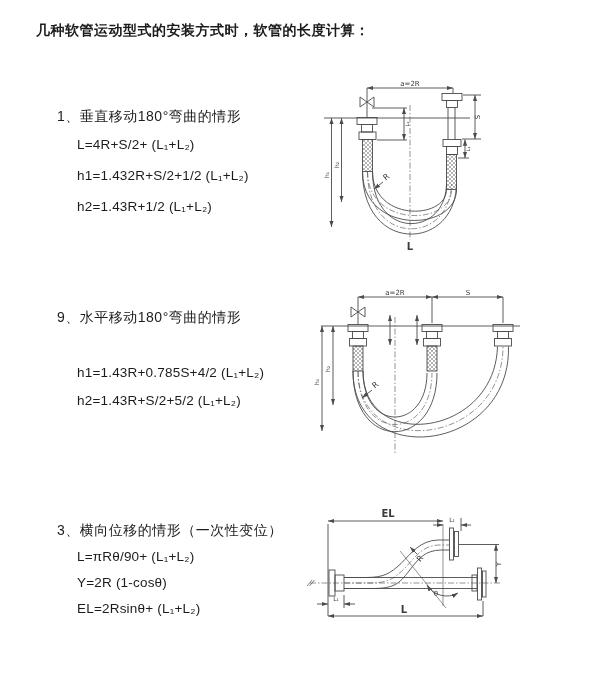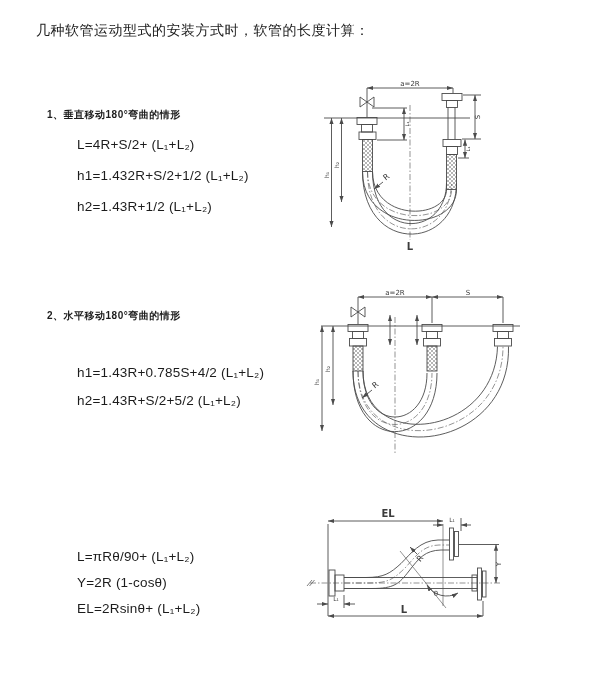--- a/index.html
+++ b/index.html
@@ -1,40 +1,41 @@
 <!DOCTYPE html>
 <html><head>
 <meta charset="utf-8">
 <style>
   html,body{margin:0;padding:0;background:#fff;}
   #page{position:relative;width:600px;height:675px;background:#ffffff;overflow:hidden;
         font-family:"Liberation Sans","DejaVu Sans",sans-serif;color:#1c1c1c;}
   .t{position:absolute;white-space:nowrap;}
-  .title{font-size:14px;font-weight:400;letter-spacing:0.5px;}
-  .heading{font-size:10px;font-weight:700;letter-spacing:0.5px;}
+  .title{font-size:14px;font-weight:700;letter-spacing:0.5px;}
+  .heading{font-size:14px;font-weight:400;letter-spacing:0.5px;margin-left:10px;}
   .formula{font-size:13.5px;font-weight:400;letter-spacing:0.2px;}
   svg{position:absolute;}
   svg text{font-family:"DejaVu Sans","Liberation Sans",sans-serif;fill:#3c3c3c;stroke:none;}
 </style>
 </head>
 <body>
 
 <div id="page">
 
   <div class="t title" style="left:36px;top:22px">几种软管运动型式的安装方式时，软管的长度计算：</div>
 
   <div class="t heading" style="left:47px;top:108px">1、垂直移动180°弯曲的情形</div>
   <div class="t formula" style="left:77px;top:137px">L=4R+S/2+ (L₁+L₂)</div>
   <div class="t formula" style="left:77px;top:168px">h1=1.432R+S/2+1/2 (L₁+L₂)</div>
   <div class="t formula" style="left:77px;top:199px">h2=1.43R+1/2 (L₁+L₂)</div>
 
-  <div class="t heading" style="left:47px;top:309px">2、水平移动180°弯曲的情形</div>
+  <div class="t heading" style="left:47px;top:309px">9、水平移动180°弯曲的情形</div>
   <div class="t formula" style="left:77px;top:365px">h1=1.43R+0.785S+4/2 (L₁+L₂)</div>
   <div class="t formula" style="left:77px;top:393px">h2=1.43R+S/2+5/2 (L₁+L₂)</div>
 
+  <div class="t heading" style="left:47px;top:522px">3、横向位移的情形（一次性变位）</div>
   <div class="t formula" style="left:77px;top:549px">L=πRθ/90+ (L₁+L₂)</div>
   <div class="t formula" style="left:77px;top:575px">Y=2R (1-cosθ)</div>
   <div class="t formula" style="left:77px;top:601px">EL=2Rsinθ+ (L₁+L₂)</div>
 
   <svg style="left:310px;top:75px" width="290" height="185" viewBox="0 0 290 185">
     <defs>
       <marker id="ar" viewBox="0 0 7 6" refX="7" refY="3" markerWidth="7" markerHeight="6" orient="auto-start-reverse">
         <path d="M0,0.6 L7,3 L0,5.4 Z" fill="#4b4b4b"></path>
       </marker>
       <pattern id="hx" width="4" height="4" patternUnits="userSpaceOnUse">

